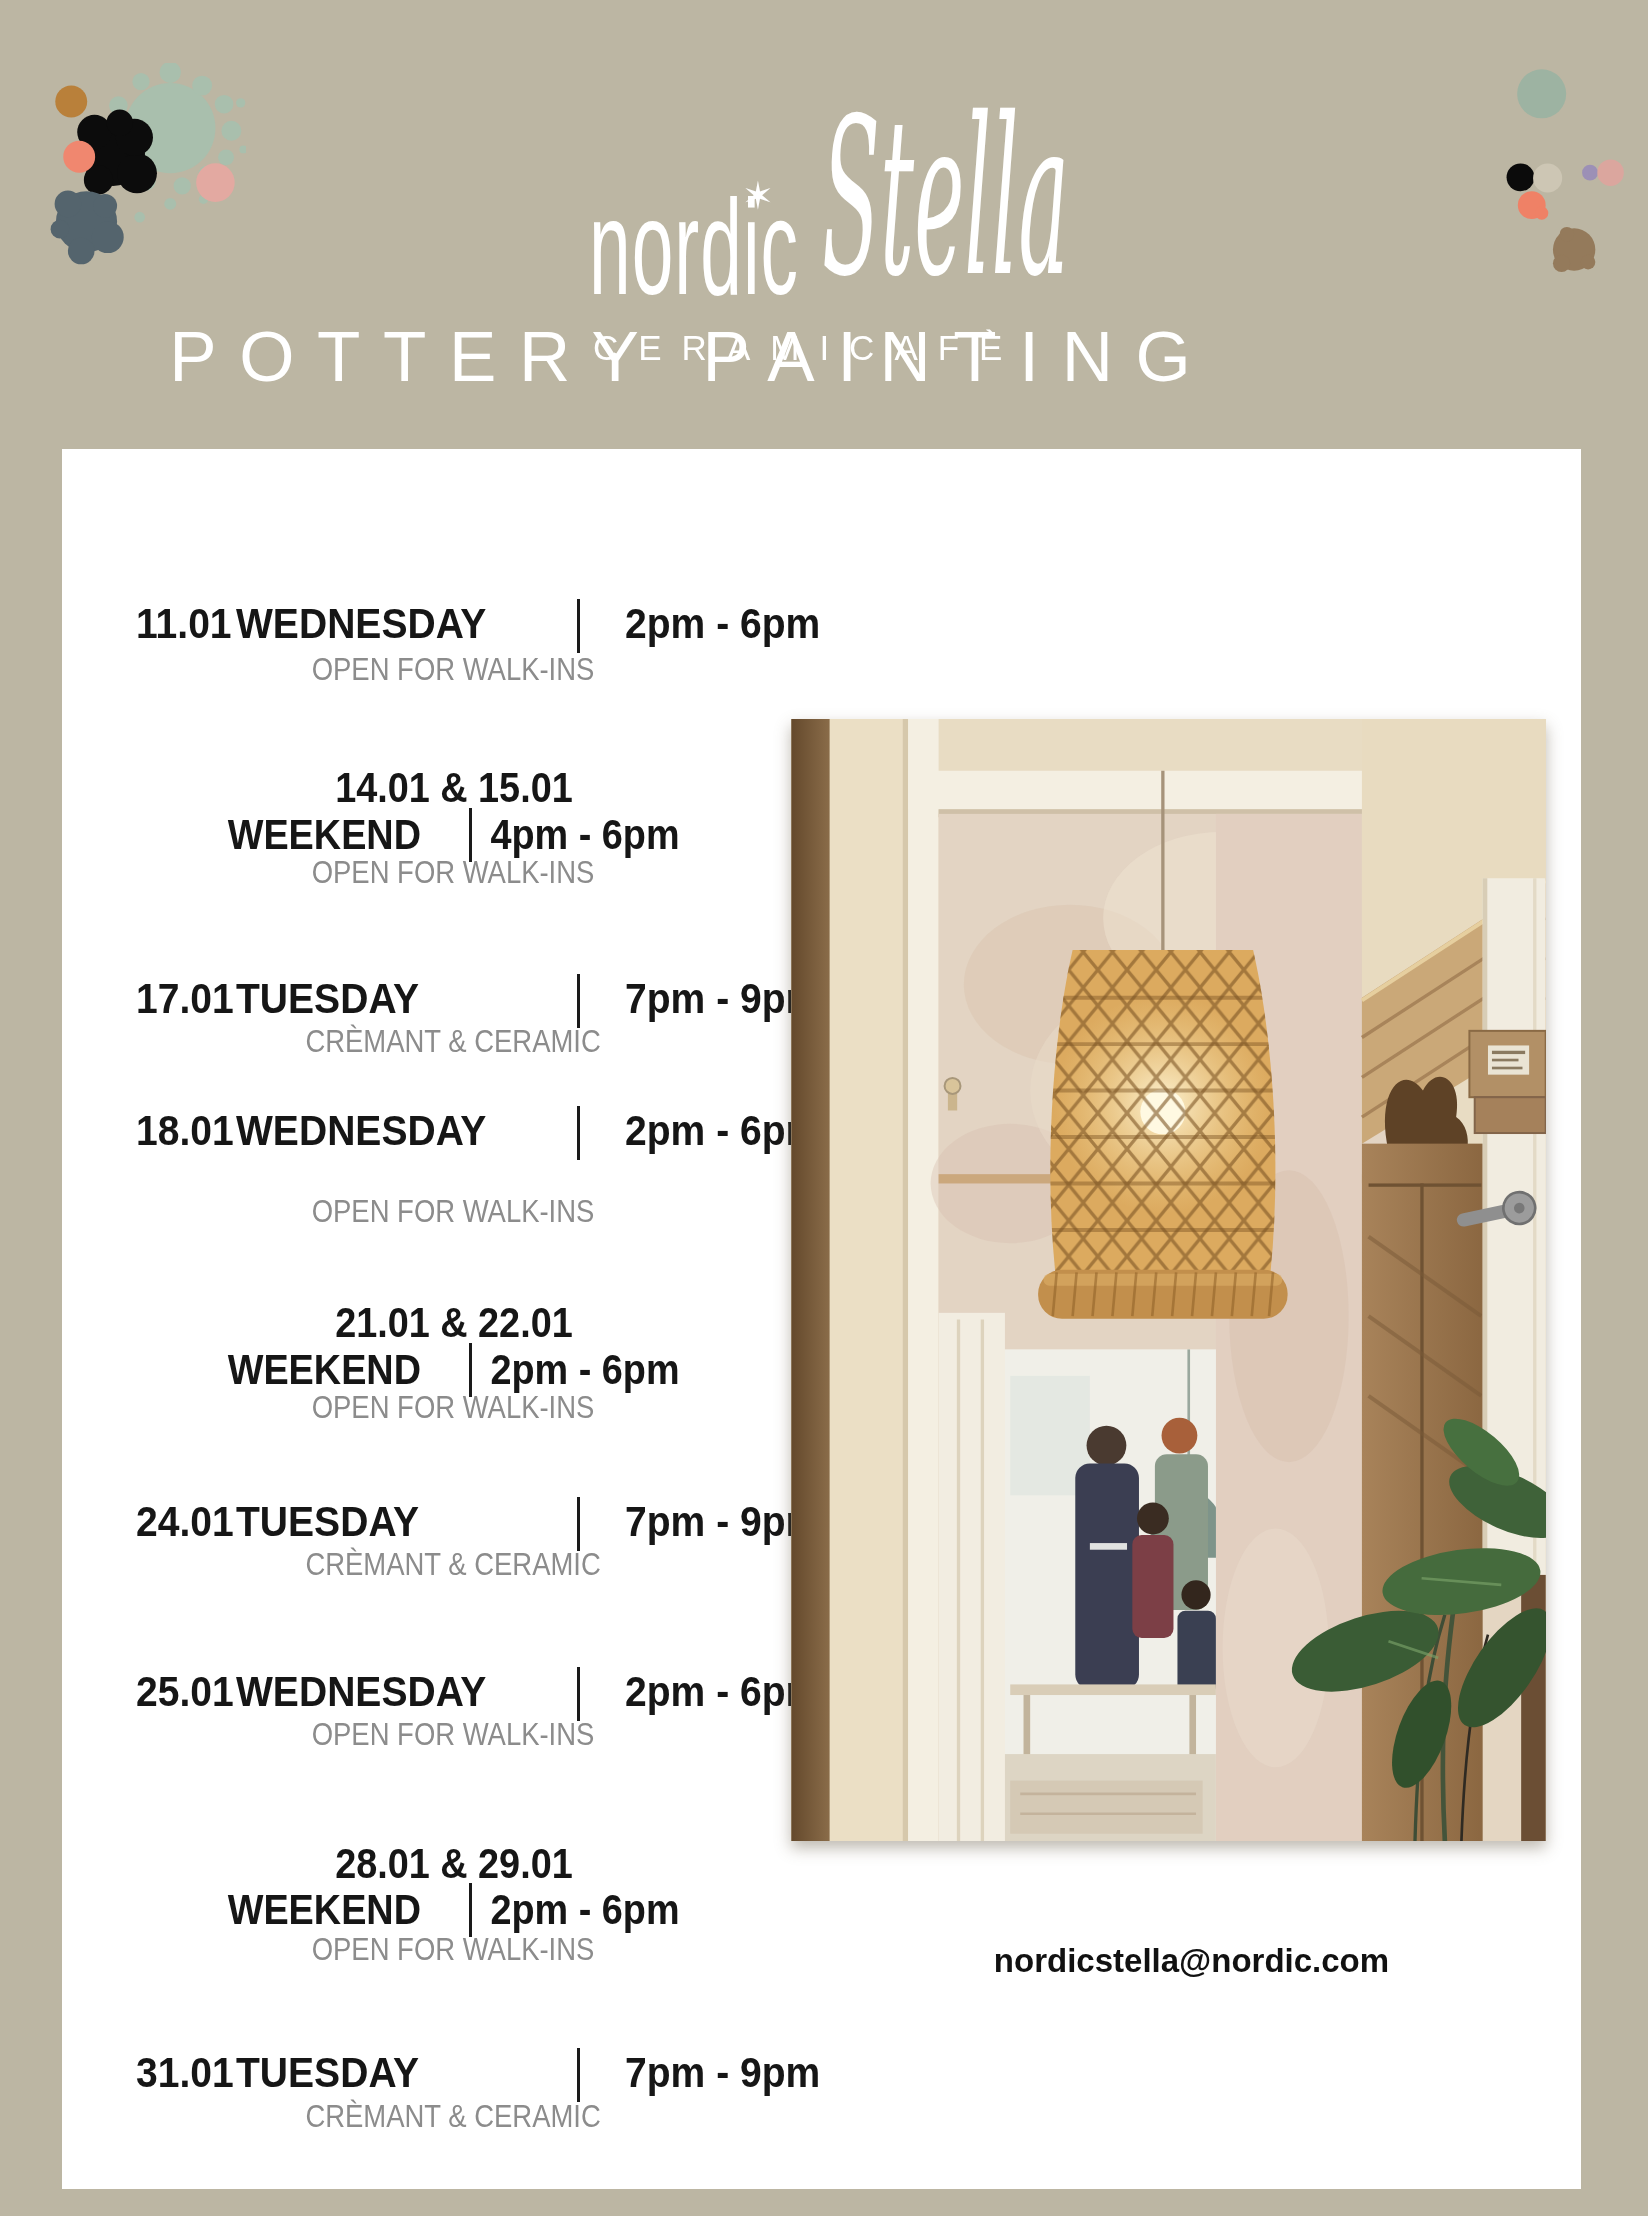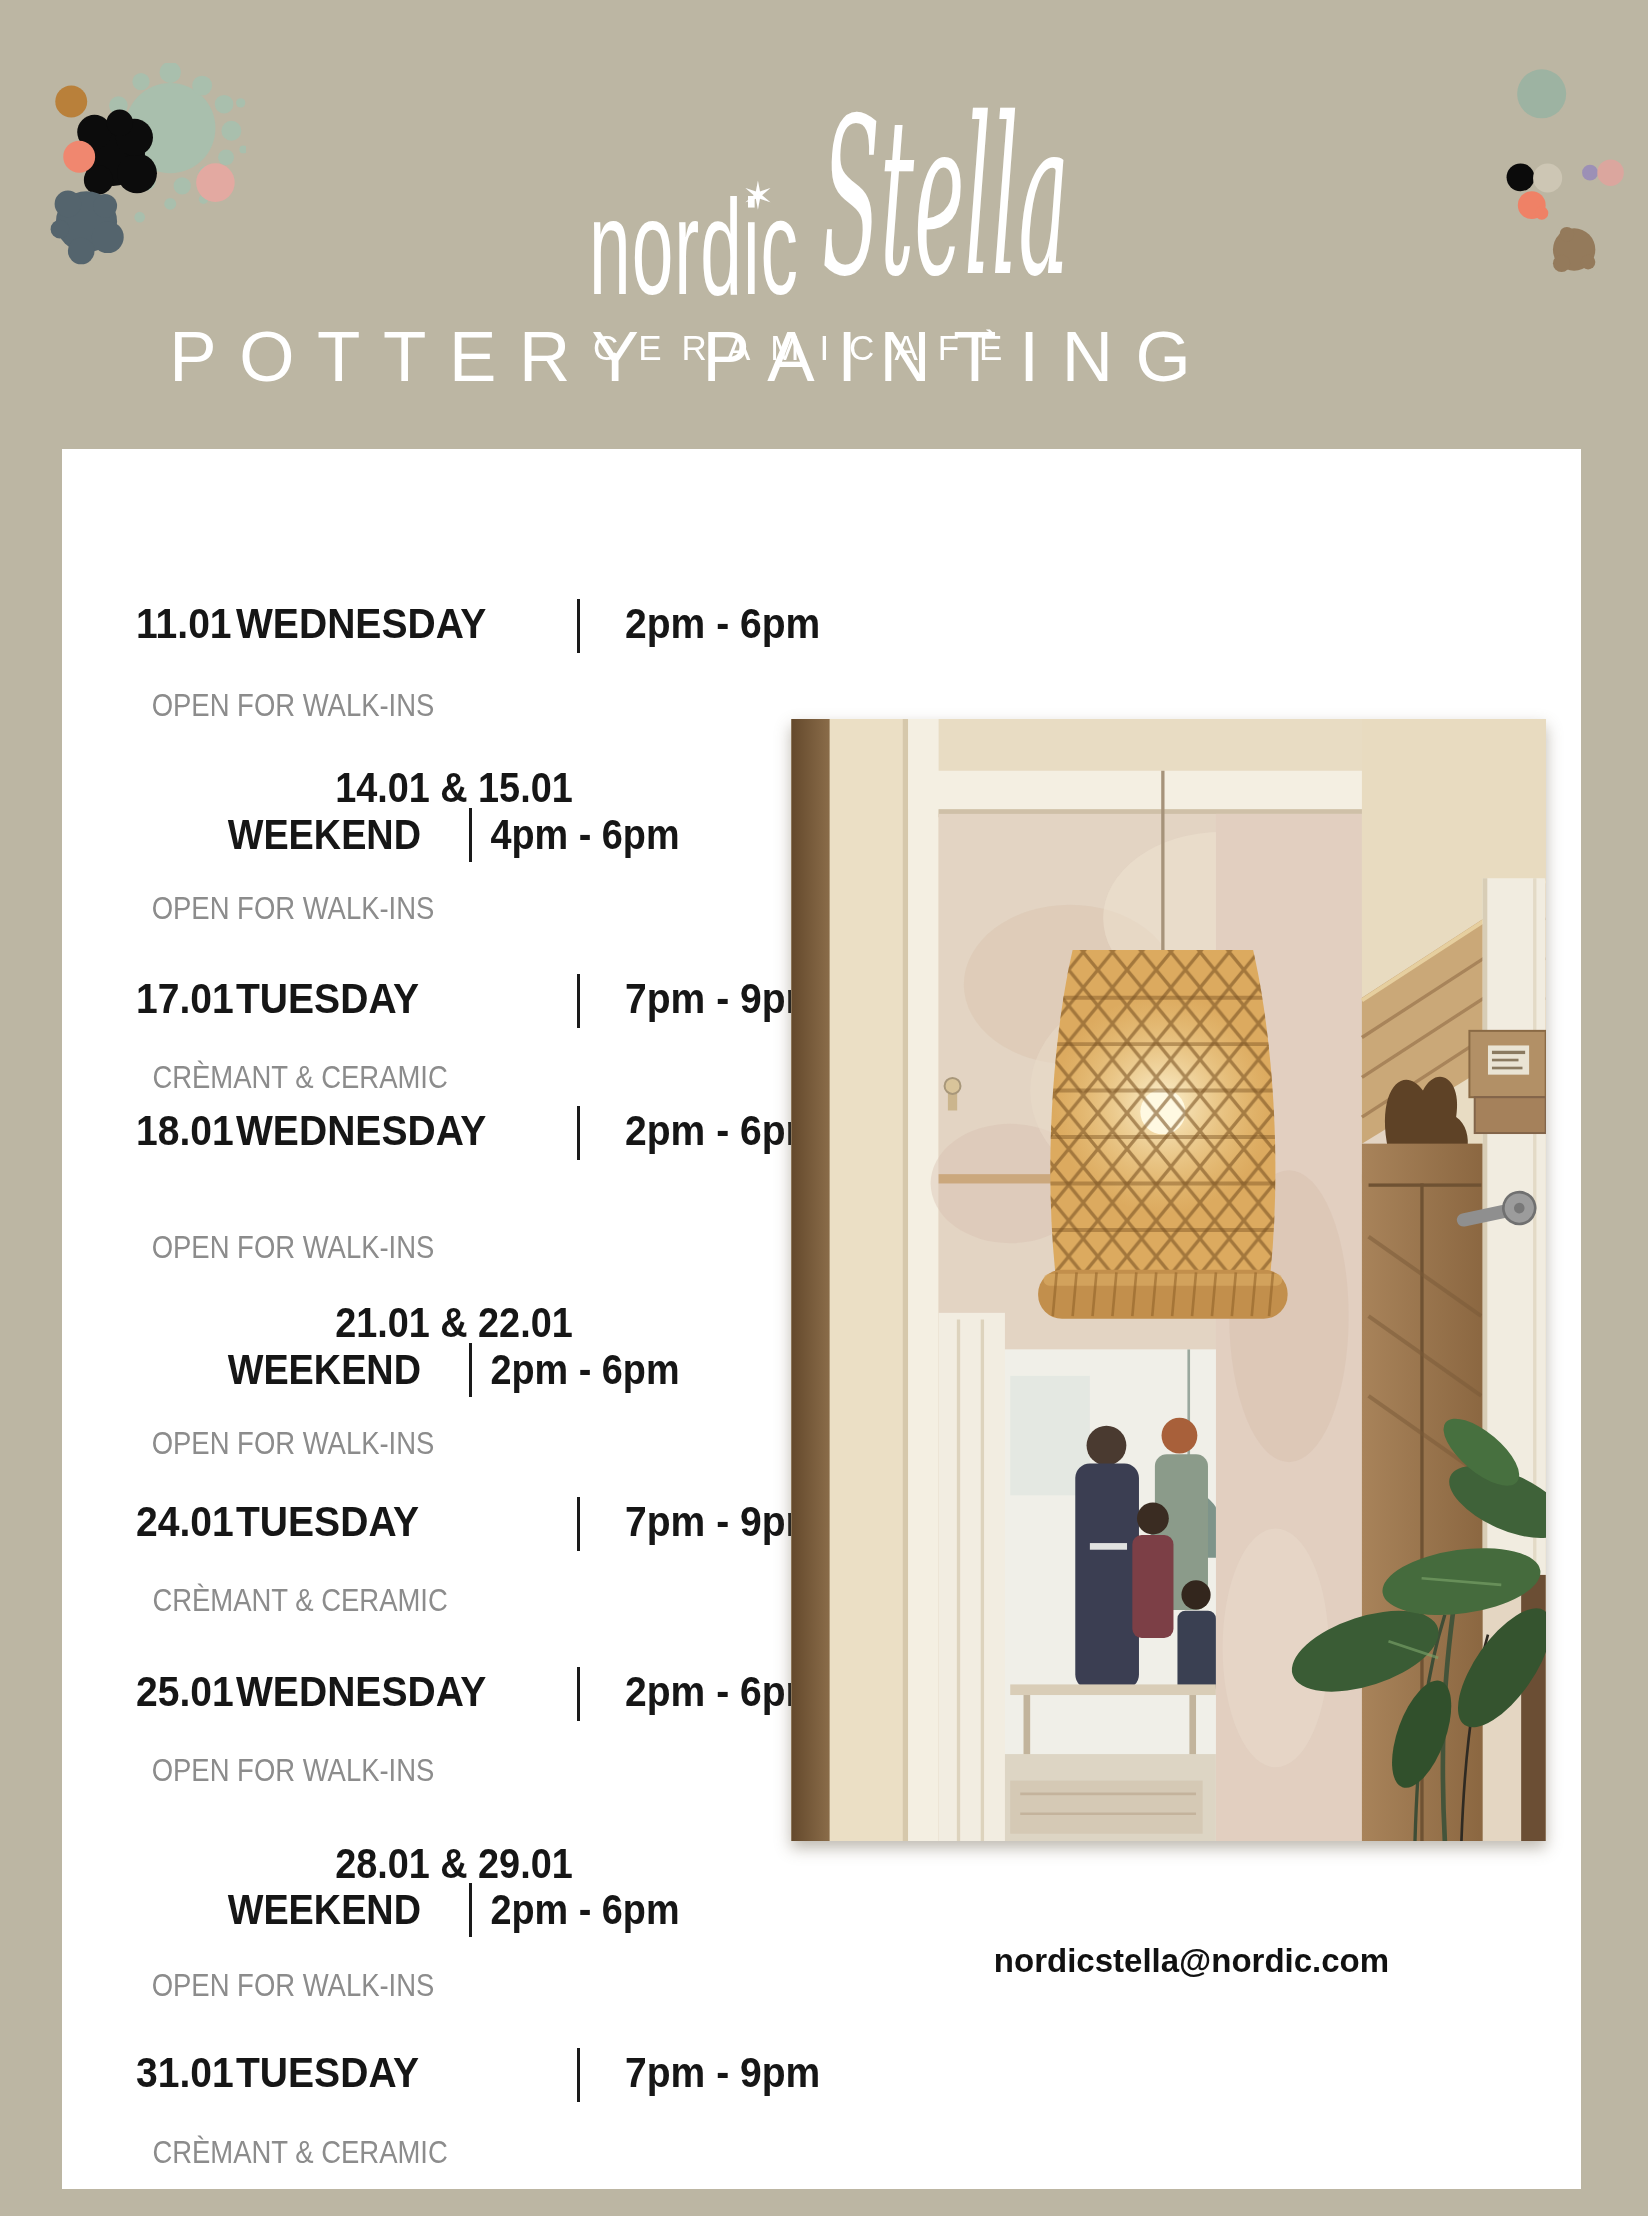--- a/index.html
+++ b/index.html
@@ -59,21 +59,21 @@
   .ev-main .t{position:absolute;left:489px;}
   .ev-center{
     position:absolute;left:136px;width:635px;height:49px;
     display:flex;justify-content:center;align-items:center;
     font-size:42px;font-weight:bold;color:#161616;line-height:1.08;
   }
   .wkgap{width:38px;}
   .vbar2{width:2.7px;height:54px;background:#1a1a1a;margin-right:8px;flex:0 0 auto;}
   .ev-note{
     position:absolute;left:136px;width:635px;height:35px;
-    font-size:30.5px;font-weight:400;color:#8c8c8c;line-height:1.1;margin-top:36px;
+    text-align:center;font-size:30.5px;font-weight:400;color:#8c8c8c;line-height:1.1;
   }
   .cnd{display:inline-block;transform:scaleX(.93);transform-origin:0 50%;white-space:nowrap;}
   .cndc{display:inline-block;transform:scaleX(.9);transform-origin:50% 50%;white-space:nowrap;}
   
   .photo{
     position:absolute;left:791px;top:719px;width:755px;height:1122px;
     box-shadow:0 6.6px 14.6px rgba(110,100,80,.45);
     background:#e8dcc3;
   }
   

